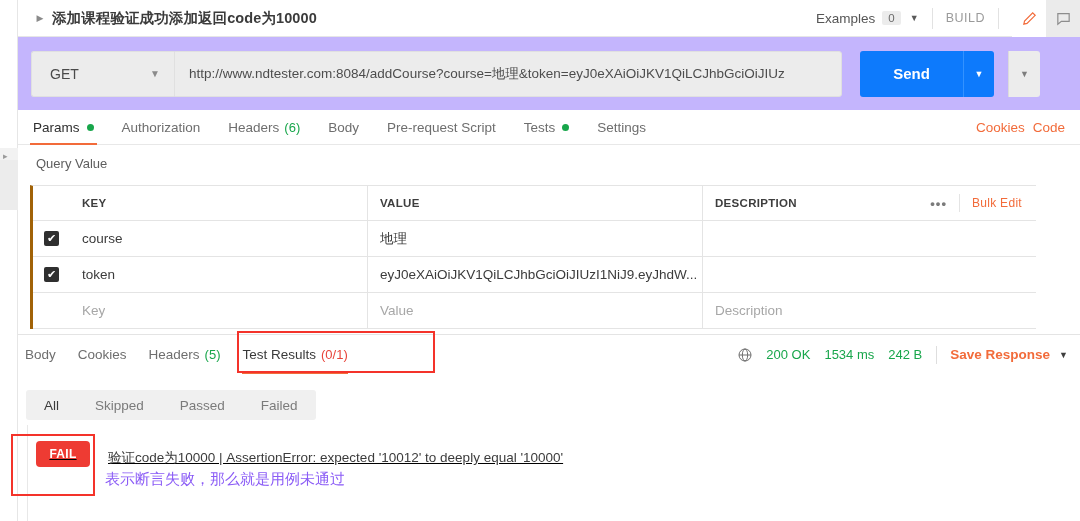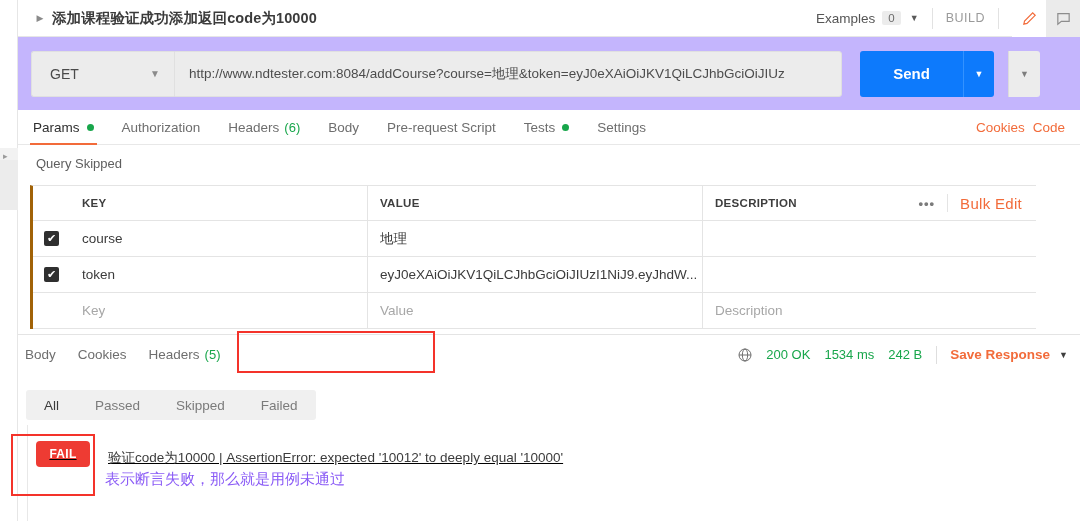--- a/index.html
+++ b/index.html
@@ -140,21 +140,21 @@
   .chk {
     width: 15px; height: 15px; background: #2f2f2f; border-radius: 2px;
     display: flex; align-items: center; justify-content: center;
     color: #fff; font-size: 11px; line-height: 1;
   }
   .head-actions {
     margin-left: auto; display: flex; align-items: center; height: 100%;
   }
   .dots { color: #7b7b7b; font-size: 13px; letter-spacing: 1px; padding: 0 12px; }
   .bulk {
-    color: #f26b3a; font-size: 15px; font-weight: 400; padding: 0 14px 0 12px;
+    color: #f26b3a; font-size: 12px; font-weight: 400; padding: 0 14px 0 12px;
     border-left: 1px solid #e4e4e4; height: 18px; display:flex; align-items:center;
   }
 
   
   .resp-divider { position: absolute; left: 18px; top: 334px; width: 1062px; height: 1px; background: #e4e4e4; }
   .resp-tabs {
     position: absolute; left: 18px; top: 335px; width: 1062px; height: 39px;
     display: flex; align-items: center;
   }
   .restab {
@@ -277,21 +277,21 @@
       </div>
       <div class="rtab">
         <span>Settings</span>
       </div>
       <div class="tabs-right">
         <span class="link-orange">Cookies</span>
         <span class="link-orange">Code</span>
       </div>
     </div>
 
-  <div class="qp-label">Query Skipped</div>
+  <div class="qp-label">Query Value</div>
 
   <div class="ptable">
     <div class="prow head">
       <div class="pcell c-check"></div>
       <div class="pcell c-key">
         <span class="cell-txt">KEY</span>
       </div>
       <div class="pcell c-val">
         <span class="cell-txt">VALUE</span>
       </div>
@@ -351,42 +351,46 @@
   <div class="resp-tabs" id="resp-tabs">
     <div class="restab">
         <span>Body</span>
       </div>
       <div class="restab">
         <span>Cookies</span>
       </div>
       <div class="restab">
         <span>Headers</span>
         <span class="count-green">(5)</span>
+      </div>
+      <div class="restab active">
+        <span>Test Results</span>
+        <span class="count-red">(0/1)</span>
       </div>
       <div class="resp-meta">
       <span class="globe">
         <svg width="16" height="16" viewBox="0 0 24 24" fill="none" stroke="#6e6e6e" stroke-width="1.5">
           <circle cx="12" cy="12" r="9"></circle>
             <ellipse cx="12" cy="12" rx="4" ry="9"></ellipse>
             <path d="M3 12h18"></path>
         </svg>
       </span>
       <span class="meta-green">200 OK</span>
       <span class="meta-green">1534 ms</span>
       <span class="meta-green">242 B</span>
       <span class="meta-sep"></span>
       <span class="save-resp">Save Response</span>
       <span class="save-resp-caret">▼</span>
     </div>
   </div>
 
   <div class="pills" id="pills">
       <div class="pill active">All</div>
+      <div class="pill">Skipped</div>
       <div class="pill">Passed</div>
-      <div class="pill">Skipped</div>
       <div class="pill">Failed</div>
     </div>
 
   <div class="left-vline"></div>
   <div class="fail-row">
     <span class="fail-badge">FAIL</span>
     <span class="fail-text">验证code为10000 | AssertionError: expected '10012' to deeply equal '10000'</span>
   </div>
   <div class="annot-note">表示断言失败，那么就是用例未通过</div>
 

